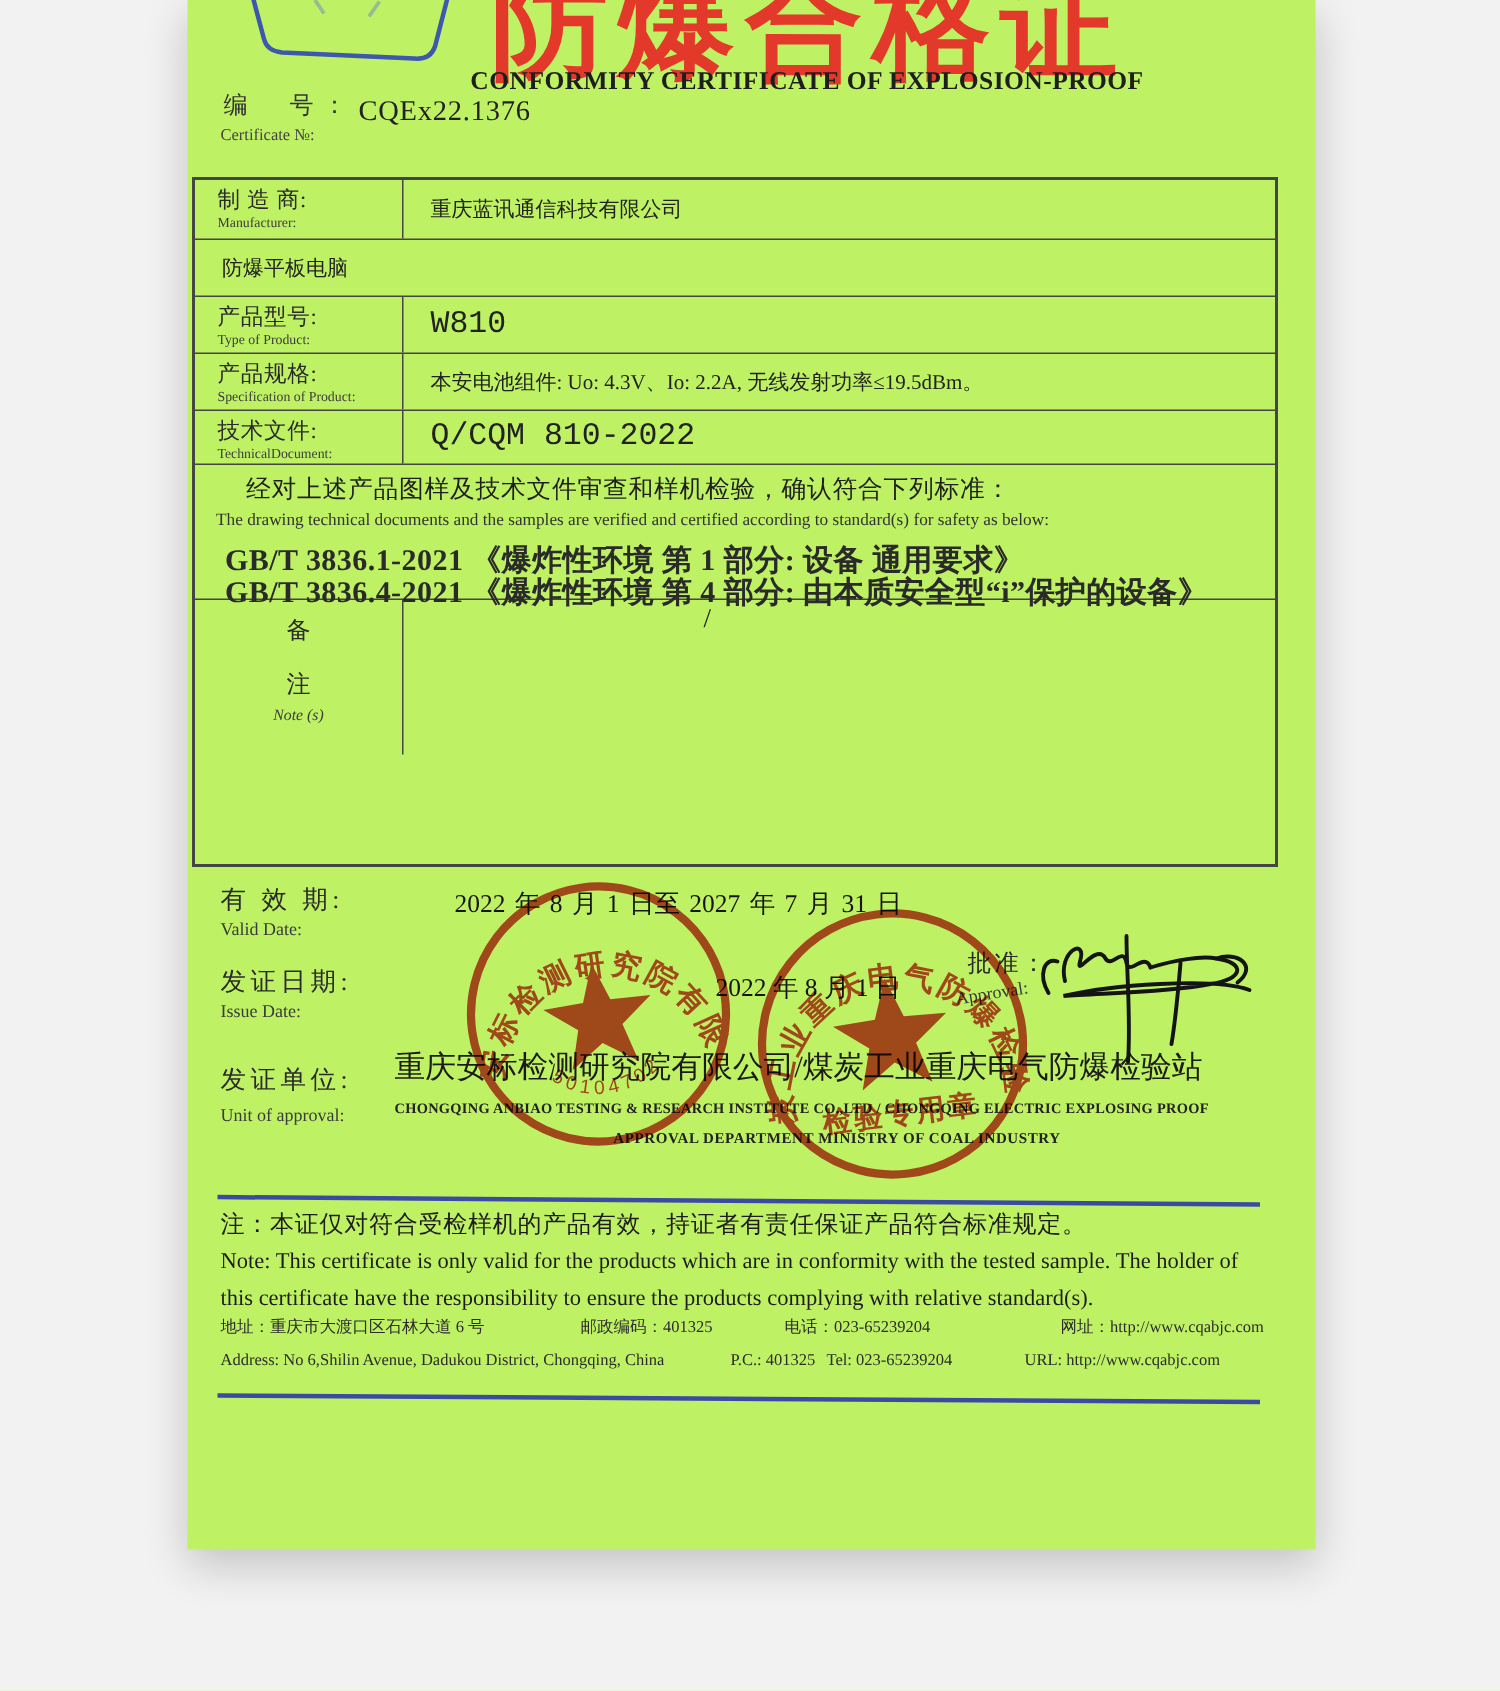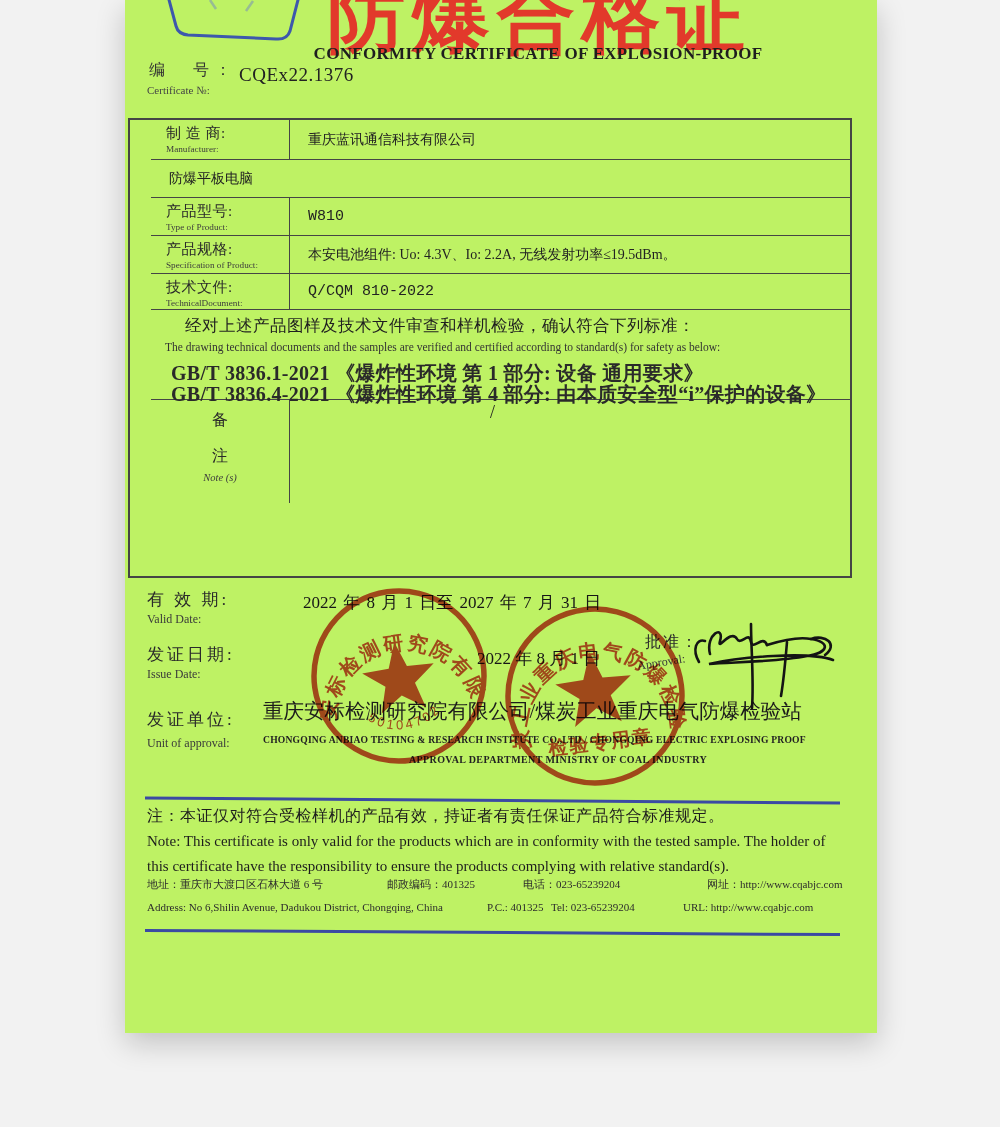--- a/index.html
+++ b/index.html
@@ -13,29 +13,29 @@
   .badge { left:33px; top:0; width:152px; height:46px; }
   .title-cn { left:202px; top:-34px; font-size:78px; font-weight:bold; color:#e2392b;
               letter-spacing:7px; white-space:nowrap; font-family:"Liberation Sans", sans-serif; }
   .title-en { left:90px; top:44px; width:646px; text-align:center; font-size:17px;
               font-weight:bold; color:#1e1e1e; letter-spacing:.3px; }
   .cert-label-cn { left:24px; top:60px; font-size:16px; letter-spacing:6px; color:#333; }
   .cert-label-en { left:22px; top:84px; font-size:11px; color:#444; }
   .cert-value { left:114px; top:64px; font-size:19px; color:#222; letter-spacing:.5px; }
 
   
-  .tbl { left:3px; top:118px; width:724px; height:460px; border:2px solid #454545;padding-left:21px; }
+  .tbl { left:3px; top:118px; width:724px; height:460px; border:2px solid #454545; }
   .trow { position:relative; display:flex; border-bottom:1.5px solid #454545; }
   .trow:last-child { border-bottom:none; }
   .lcell { width:139px; border-right:1.5px solid #454545; padding:4px 6px 0 15px; }
   .lcell .cn { font-size:15px; color:#2a2a2a; letter-spacing:.5px; white-space:nowrap; }
   .lcell .en { font-size:10px; color:#3c3c3c; margin-top:1px; white-space:nowrap;
                transform:scale(.92); transform-origin:left top; }
   .vcell { flex:1; display:flex; align-items:center; padding-left:18px; font-size:14px; color:#222; }
-  .vcell.mono { font-family:"Liberation Mono", monospace; font-size:15px; }
+  .vcell.mono { font-family:"Liberation Mono", monospace; font-size:21px; }
   .std { position:relative; height:90px; border-bottom:1.5px solid #454545; }
   .std-cn { left:34px; top:5px; font-size:16.5px; color:#1f1f1f; letter-spacing:.5px; }
   .std-en { left:14px; top:31px; font-size:11.5px; color:#333; }
   .std-item { font-size:20px; font-weight:bold; color:#2a2a2a; letter-spacing:.3px; }
   .std-i1 { left:20px; top:50px; } .std-i2 { left:20px; top:71px; }
   .noterow { display:flex; height:102.5px; }
   .note-lcell { width:139px; border-right:1.5px solid #454545; position:relative; text-align:center; }
   .note-c1 { left:0; right:0; top:10px; font-size:16px; color:#2a2a2a; }
   .note-c2 { left:0; right:0; top:46px; font-size:16px; color:#2a2a2a; }
   .note-en { left:0; right:0; top:72px; font-size:10.5px; color:#3c3c3c;font-style:italic; }

